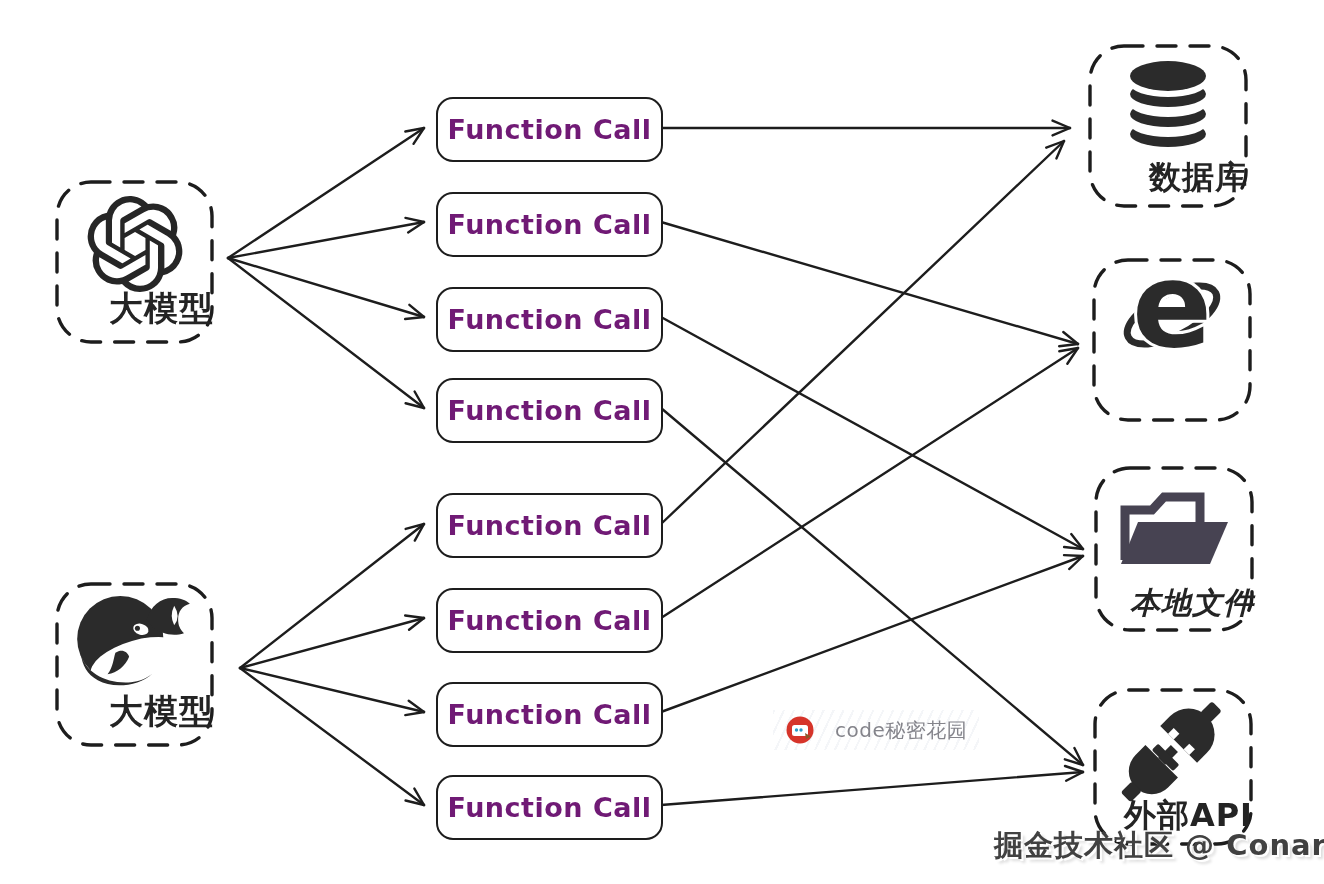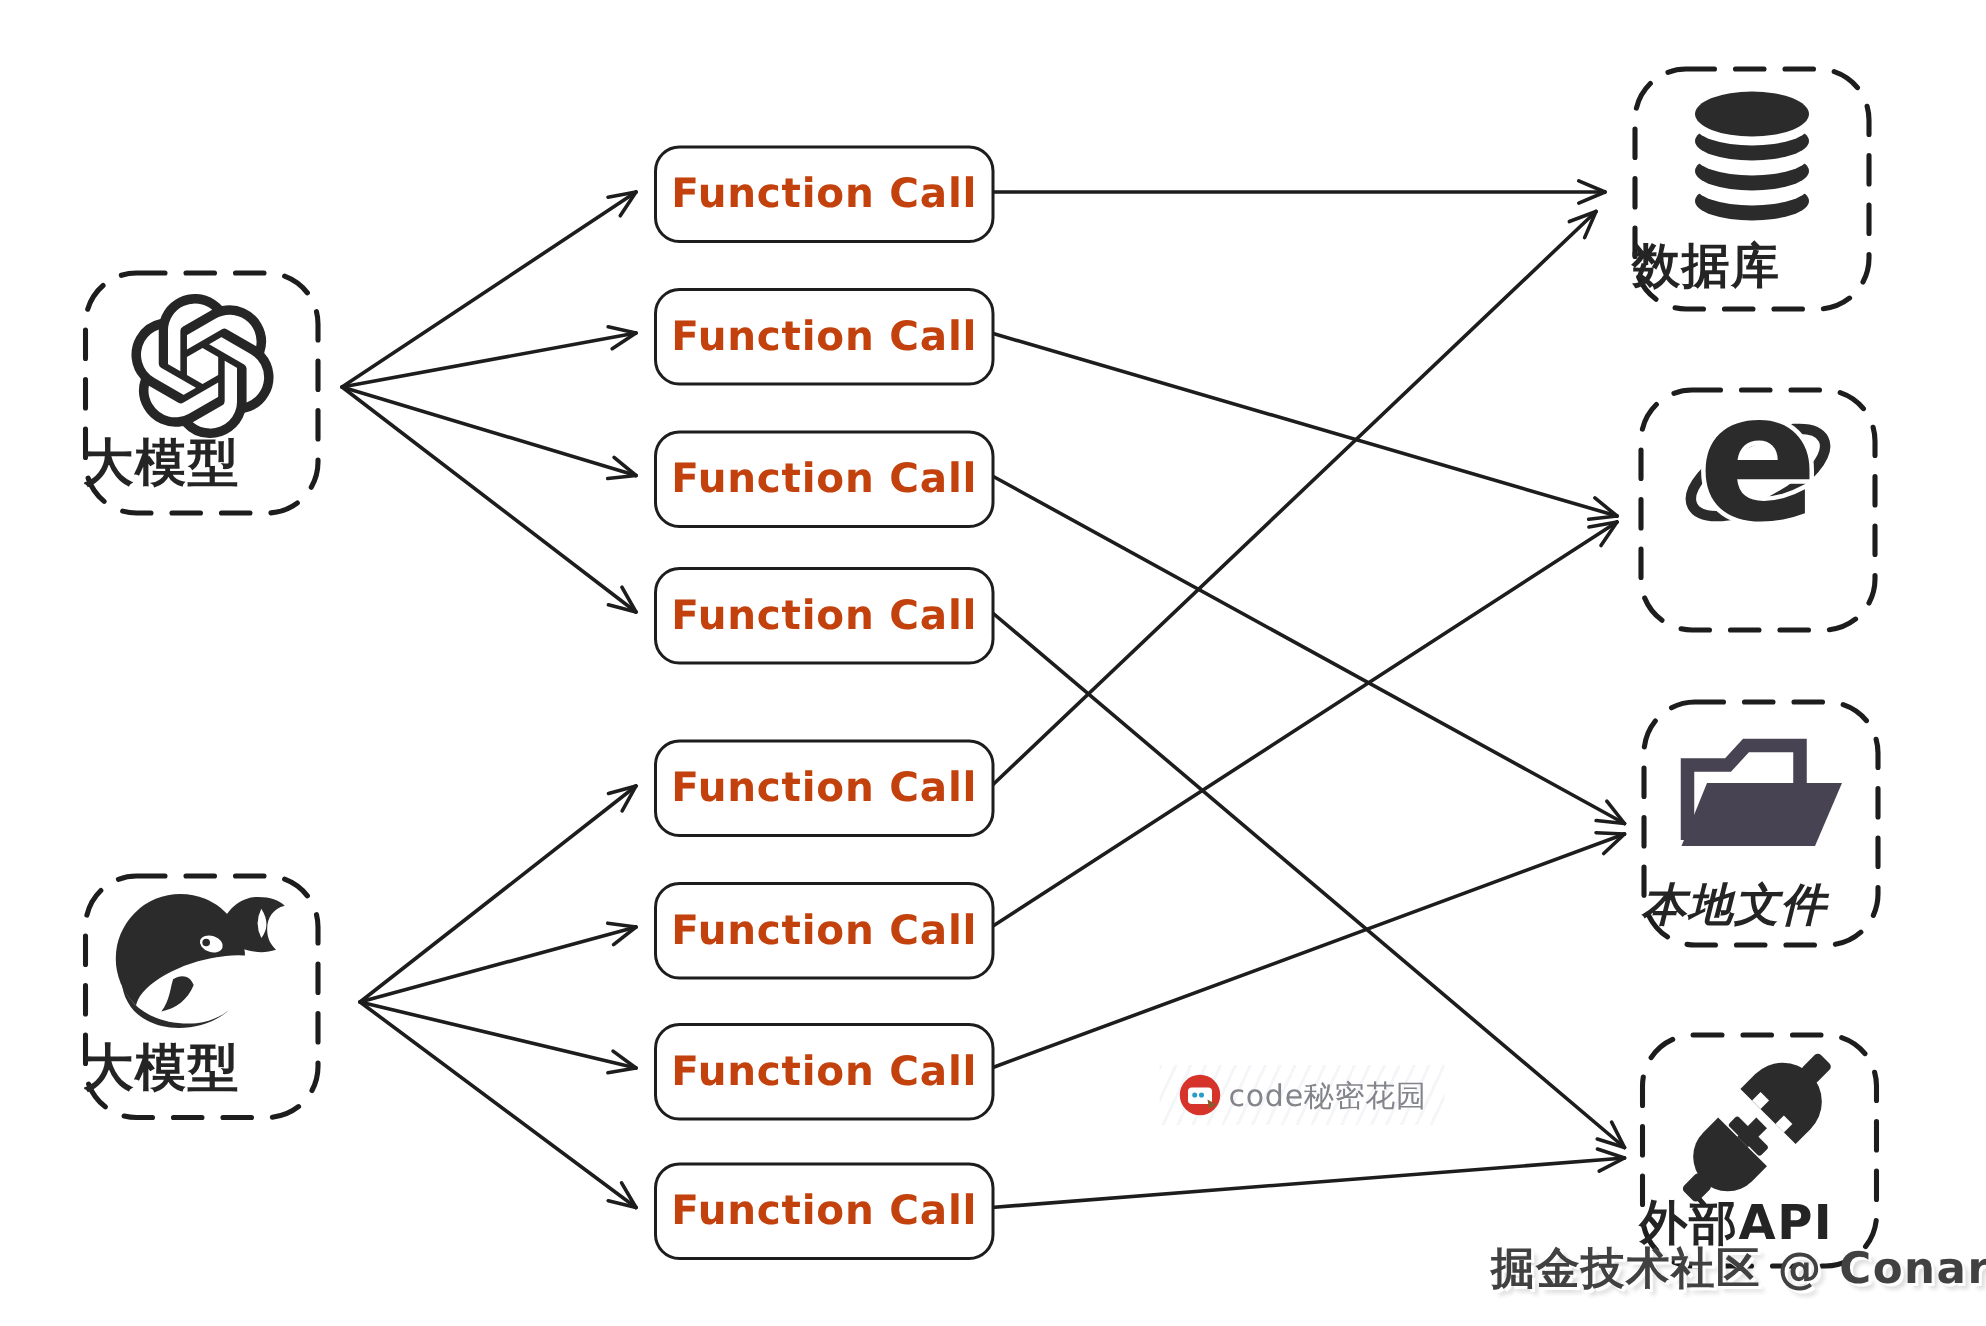--- a/index.html
+++ b/index.html
@@ -5,36 +5,36 @@
   html,body{margin:0;padding:0;background:#ffffff;}
   .canvas{
     position:relative;width:1324px;height:884px;background:#ffffff;overflow:hidden;
     font-family:"DejaVu Sans","Liberation Sans",sans-serif;color:#1d1d1d;
   }
   #arrows{position:absolute;left:0;top:0;z-index:1;}
   .node{position:absolute;z-index:2;}
   .node .border{position:absolute;left:0;top:0;width:100%;height:100%;}
   .node .icon{position:absolute;left:50%;transform:translateX(-50%);}
   .node .label{
-    position:absolute;left:0;right:0;text-align:left;
+    position:absolute;left:0;right:0;text-align:right;
     font-weight:600;color:#242424;letter-spacing:1px;white-space:nowrap;
   }
   .model .icon{top:16px;}
   .model .label{bottom:12px;font-size:34px;}
   .target .label{bottom:8px;font-size:32px;}
   .target-local .label{font-size:30px;font-style:italic;}
   .fc{
     position:absolute;left:436px;width:223px;height:61px;z-index:2;background:#fff;
     border:2.6px solid #1d1d1d;border-radius:17px;
     display:flex;align-items:center;justify-content:center;
-    font-size:27px;font-weight:600;letter-spacing:.5px;color:#c2410c;
+    font-size:27px;font-weight:600;letter-spacing:.5px;color:#701a75;
   }
   .wm-center{
     position:absolute;left:773px;top:710px;z-index:3;
-    display:flex;align-items:center;gap:4px;padding:5px 12px;
+    display:flex;align-items:center;gap:20px;padding:5px 12px;
     background:repeating-linear-gradient(115deg,rgba(150,165,190,.10) 0 2px,rgba(0,0,0,0) 2px 9px);
   }
   .wm-center .wm-text{font-size:20px;color:#84848b;letter-spacing:.5px;}
   .wm-corner{
     position:absolute;left:994px;top:826px;z-index:3;
     font-size:29px;font-weight:700;color:#414141;letter-spacing:1px;white-space:nowrap;
     text-shadow:2px 2px 0 #ffffff,4px 4px 3px rgba(0,0,0,.14);
   }
 </style>
 </head>

